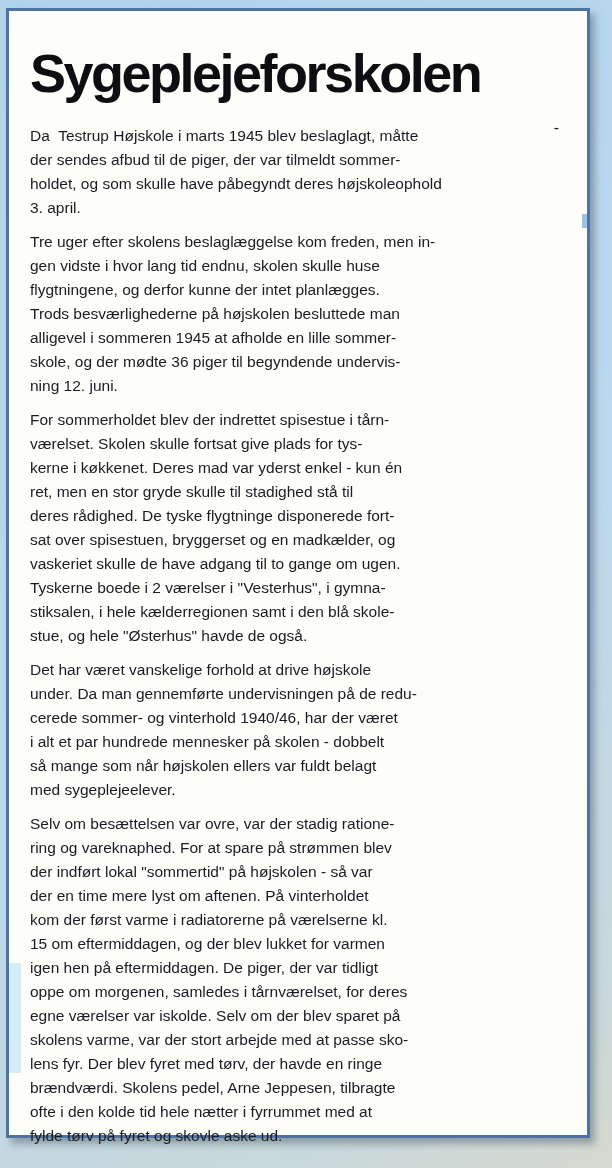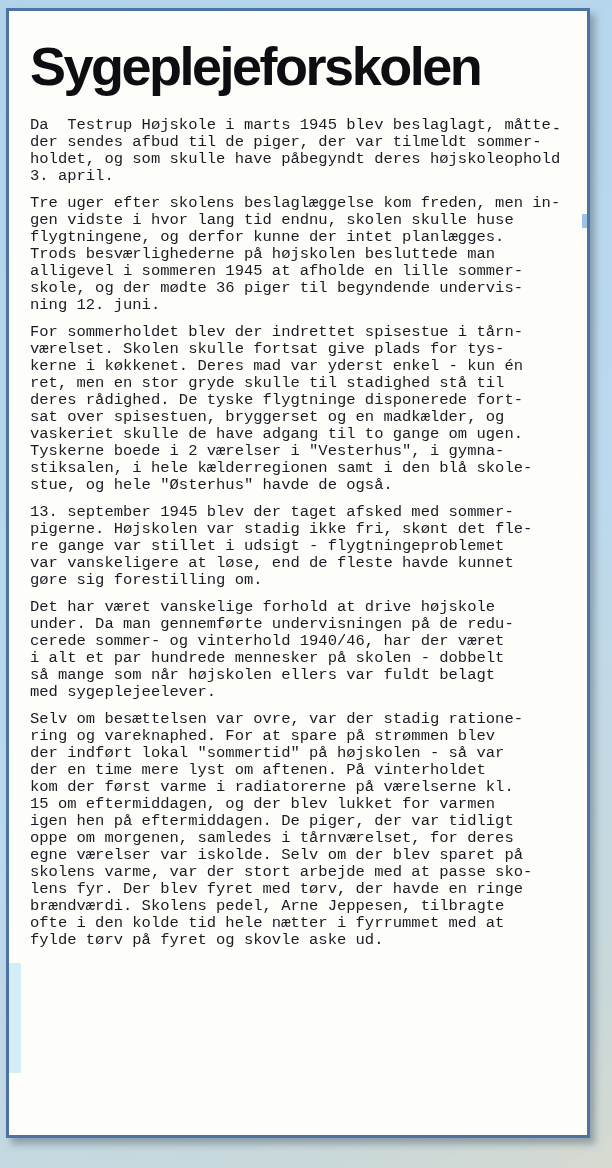--- a/index.html
+++ b/index.html
@@ -20,33 +20,33 @@
     top: 8px;
     width: 584px;
     height: 1130px;
     box-sizing: border-box;
     background: #fdfdfa;
     border: 3px solid #4d73a4;
     box-shadow: 5px 6px 7px rgba(95, 112, 124, 0.55);
     padding: 16px 8px 0 21px;
   }
   .page-title {
-    margin: 8px 0 20px 0;
+    margin: 15px 0 20px 0;
     font-family: "Liberation Sans", sans-serif;
     font-weight: bold;
     font-size: 54px;
     line-height: 62px;
     letter-spacing: -2.5px;
     color: #0e0e12;
   }
   .body-text p {
     margin: 0 0 10px 0;
-    font-family: Liberation Mono, monospace;
+    font-family: Liberation Sans, sans-serif;
     font-size: 15.5px;
-    line-height: 17px;
+    line-height: 24px;
     color: #1b1b24;
     white-space: pre-wrap;
   }
   .scan-artifact-dash {
     position: absolute;
     top: 108px;
     right: 26px;
     font-family: "DejaVu Sans Mono", monospace;
     font-size: 15.5px;
     color: #1b1b24;
@@ -91,25 +91,20 @@
     <p>For sommerholdet blev der indrettet spisestue i tårn-
 værelset. Skolen skulle fortsat give plads for tys-
 kerne i køkkenet. Deres mad var yderst enkel - kun én
 ret, men en stor gryde skulle til stadighed stå til
 deres rådighed. De tyske flygtninge disponerede fort-
 sat over spisestuen, bryggerset og en madkælder, og
 vaskeriet skulle de have adgang til to gange om ugen.
 Tyskerne boede i 2 værelser i "Vesterhus", i gymna-
 stiksalen, i hele kælderregionen samt i den blå skole-
 stue, og hele "Østerhus" havde de også.</p>
-    <p>13. september 1945 blev der taget afsked med sommer-
-pigerne. Højskolen var stadig ikke fri, skønt det fle-
-re gange var stillet i udsigt - flygtningeproblemet
-var vanskeligere at løse, end de fleste havde kunnet
-gøre sig forestilling om.</p>
     <p>Det har været vanskelige forhold at drive højskole
 under. Da man gennemførte undervisningen på de redu-
 cerede sommer- og vinterhold 1940/46, har der været
 i alt et par hundrede mennesker på skolen - dobbelt
 så mange som når højskolen ellers var fuldt belagt
 med sygeplejeelever.</p>
     <p>Selv om besættelsen var ovre, var der stadig ratione-
 ring og vareknaphed. For at spare på strømmen blev
 der indført lokal "sommertid" på højskolen - så var
 der en time mere lyst om aftenen. På vinterholdet

